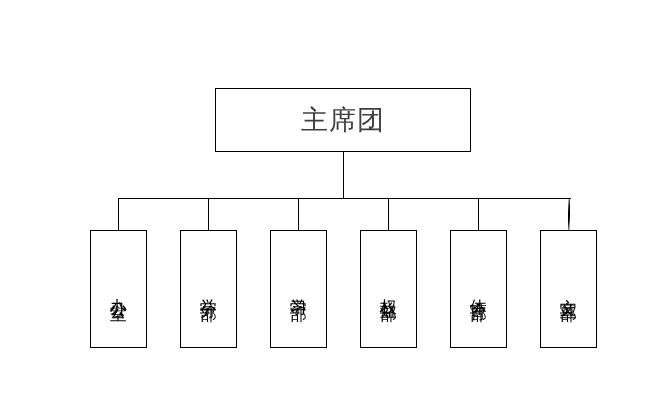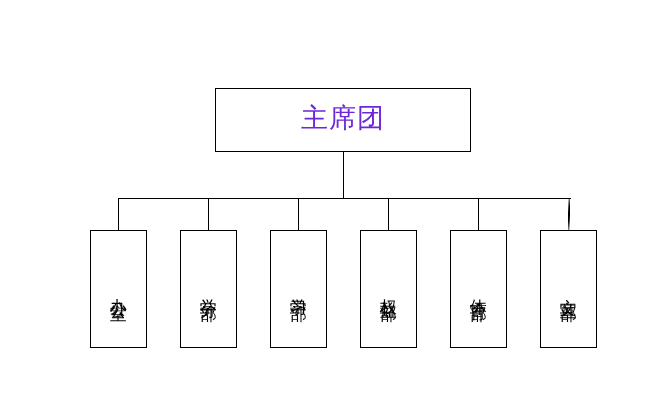--- a/index.html
+++ b/index.html
@@ -27,24 +27,24 @@
     width: 256px;
     height: 64px;
     border: 1px solid #000000;
     box-sizing: border-box;
     background: #ffffff;
     display: flex;
     align-items: center;
     justify-content: center;
   }
   .root-label {
-    font-family: Liberation Mono, monospace;
+    font-family: Liberation Serif, serif;
     font-size: 27px;
     line-height: 1;
-    color: #6d28d9;
+    color: #404040;
     letter-spacing: 1px;
     white-space: nowrap;
   }
 
   
   .conn {
     position: absolute;
     background: #000000;
   }
   .conn-stem {            

